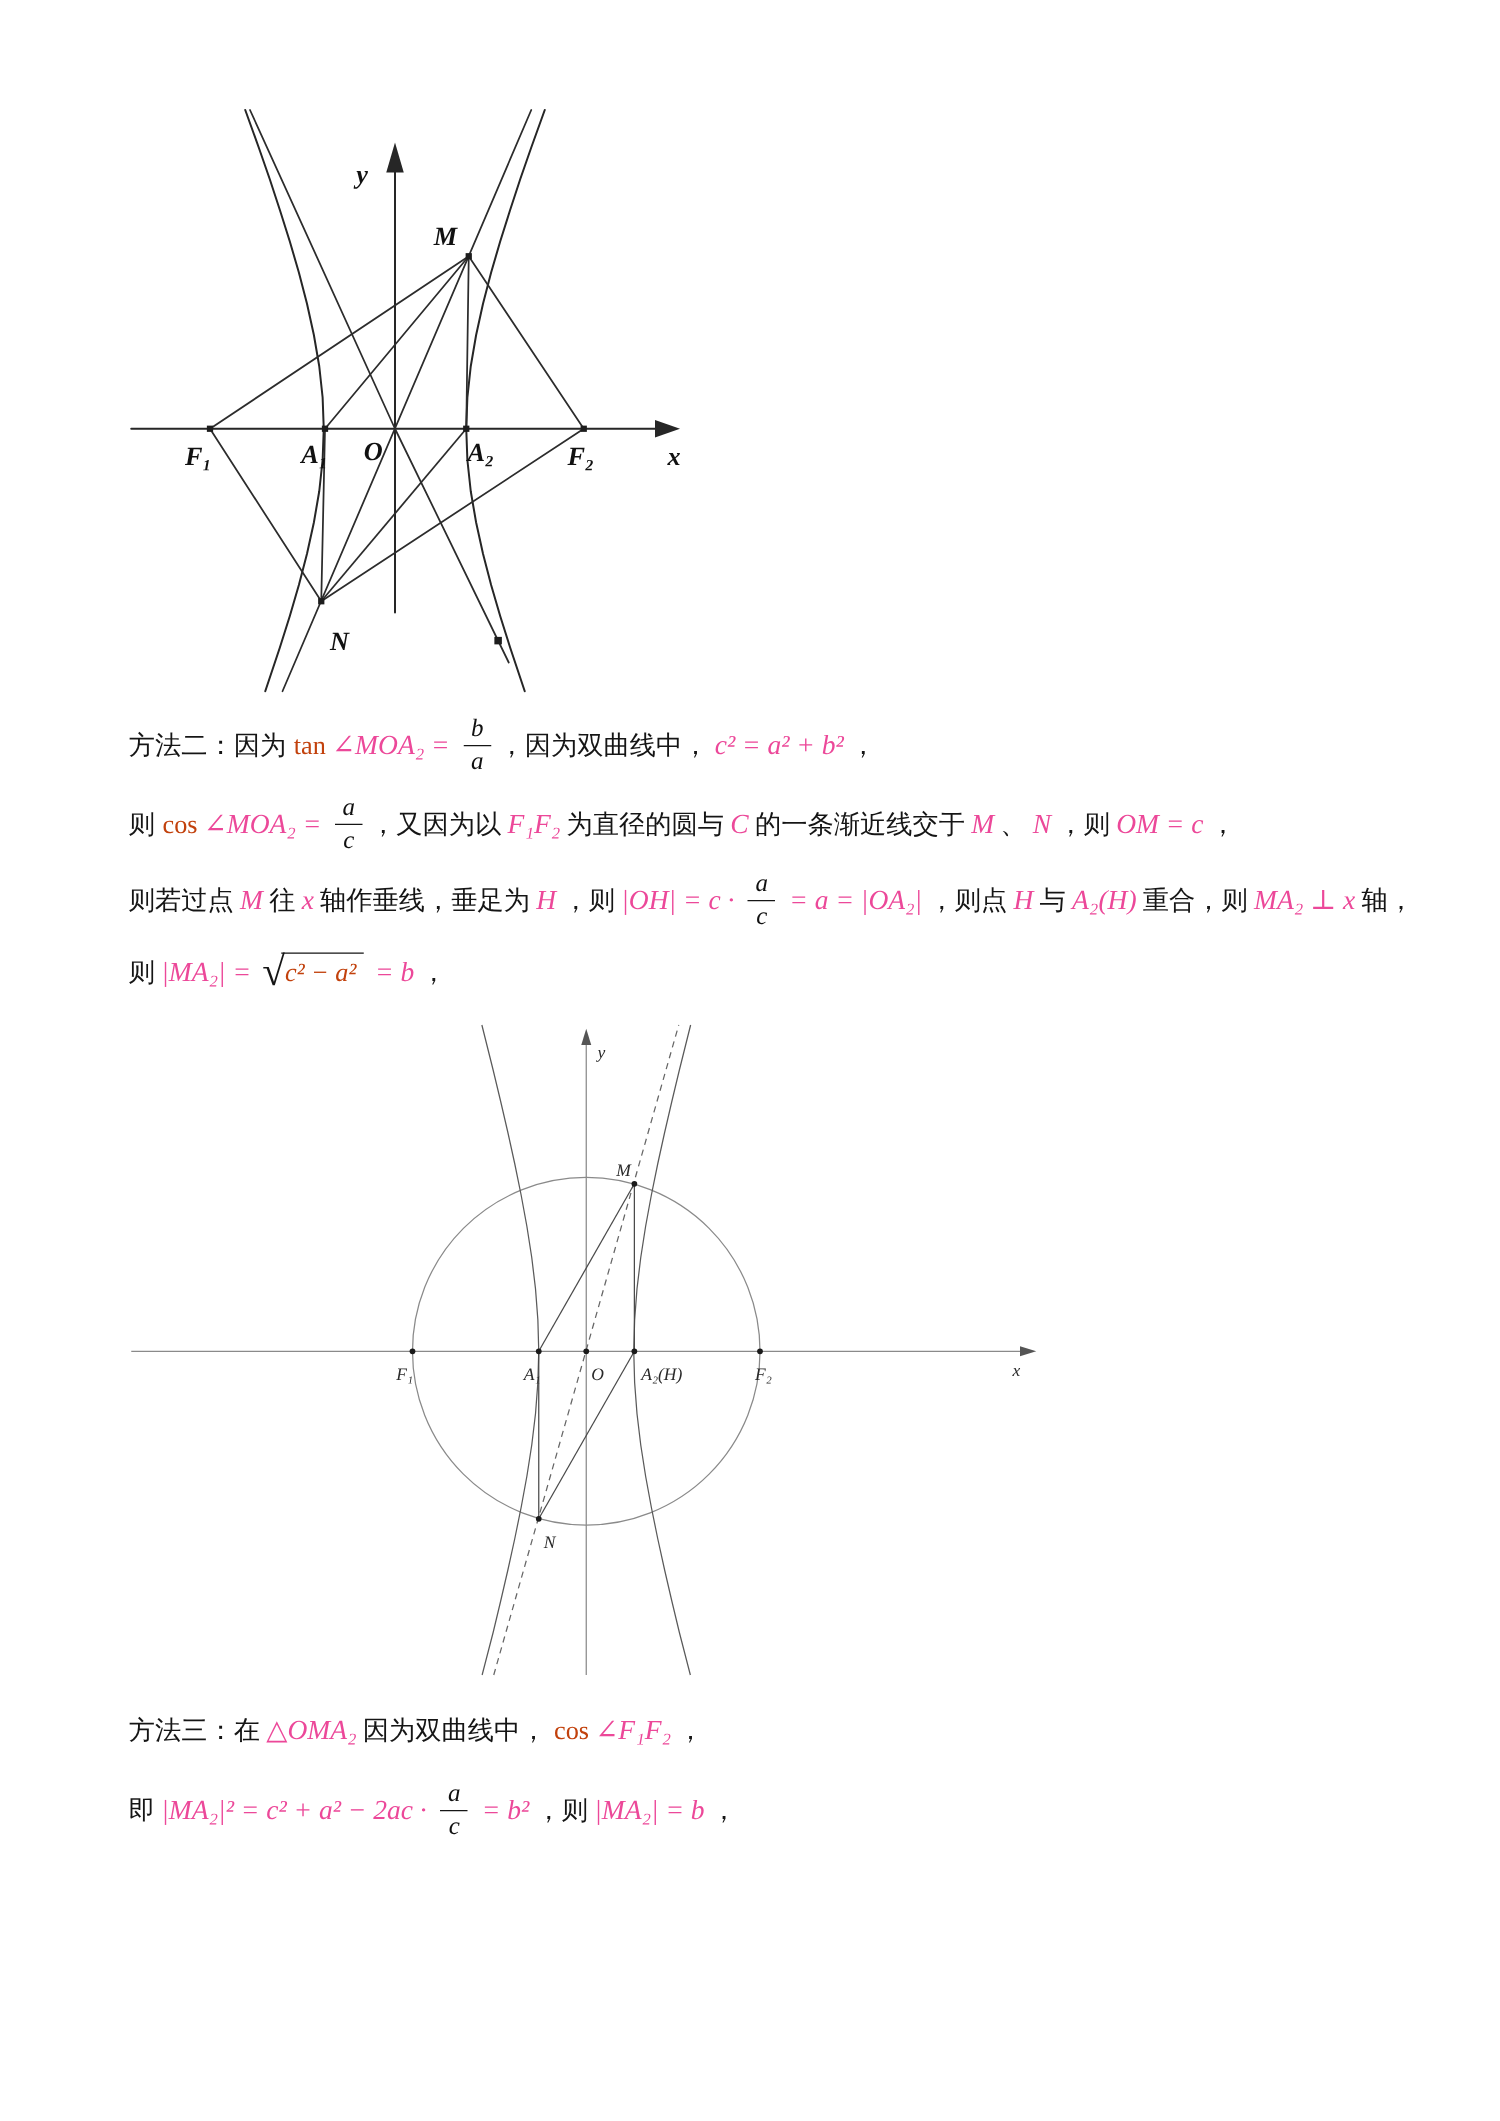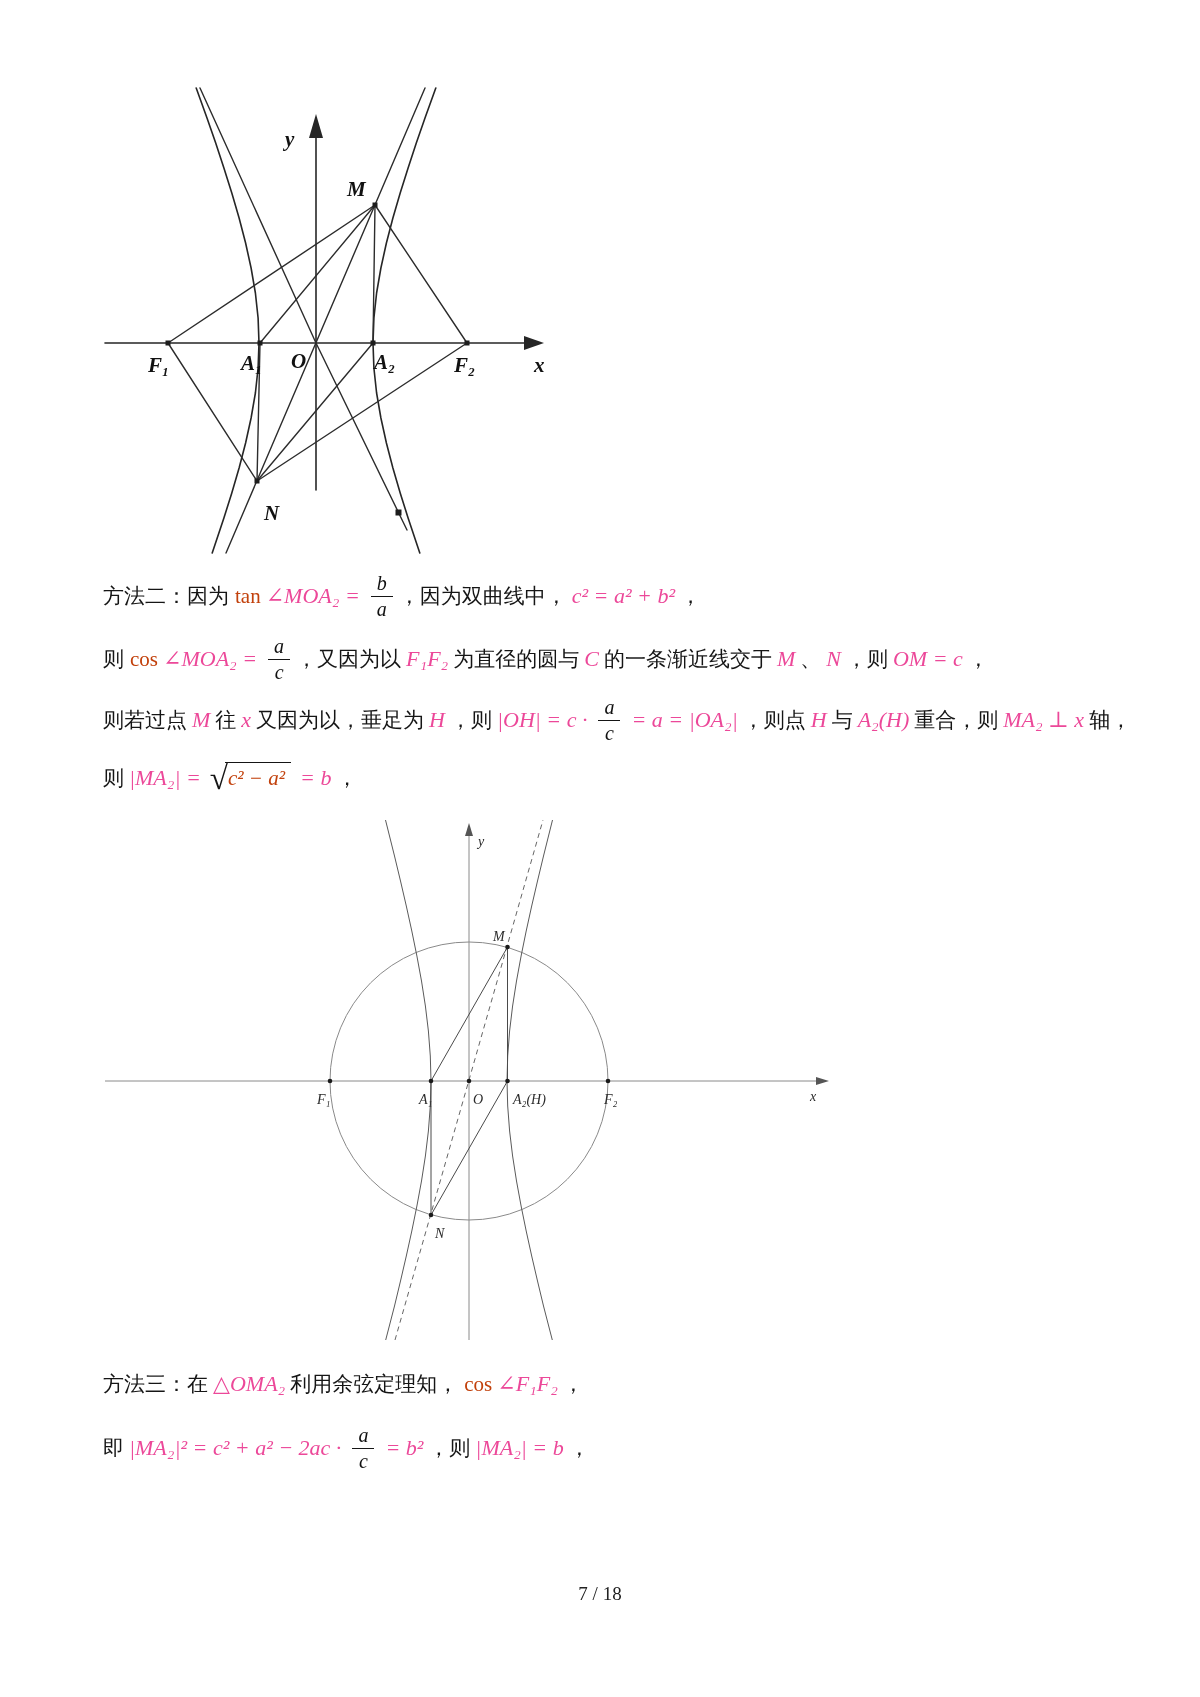--- a/index.html
+++ b/index.html
@@ -124,21 +124,21 @@
     <span class="cn">，则</span>
     <span class="math">OM = c</span>
     <span class="cn">，</span>
   </div>
 
   <div class="trow" style="top:685px">
     <span class="cn">则若过点</span>
     <span class="math">M</span>
     <span class="cn">往</span>
     <span class="math">x</span>
-    <span class="cn">又因为以，垂足为</span>
+    <span class="cn">轴作垂线，垂足为</span>
     <span class="math">H</span>
     <span class="cn">，则</span>
     <span class="math">|OH| = c ·</span>
     <span class="frac">
       <span class="fnum">a</span>
       <span class="fden">c</span>
     </span>
     <span class="math">= a = |OA₂|</span>
     <span class="cn">，则点</span>
     <span class="math">H</span>
@@ -196,34 +196,33 @@
     <text class="f2lab" x="378" y="289">O</text>
     <text class="f2lab" x="418" y="289">A₂(H)</text>
     <text class="f2lab" x="509" y="289">F₂</text>
     <text class="f2lab" x="398" y="126">M</text>
     <text class="f2lab" x="340" y="423">N</text>
   </svg>
 
   <div class="trow" style="top:1349px">
     <span class="cn">方法三：在</span>
     <span class="math">△OMA₂</span>
-    <span class="cn">利用余弦定理知，</span>
+    <span class="cn">因为双曲线中，</span>
     <span class="mfn">cos</span>
     <span class="math">∠F₁F₂</span>
     <span class="cn">，</span>
   </div>
 
   <div class="trow" style="top:1413px">
     <span class="cn">即</span>
     <span class="math">|MA₂|² = c² + a² − 2ac ·</span>
     <span class="frac">
       <span class="fnum">a</span>
       <span class="fden">c</span>
     </span>
     <span class="math">= b²</span>
     <span class="cn">，则</span>
     <span class="math">|MA₂| = b</span>
     <span class="cn">，</span>
   </div>
 
-  <div class="footer">7 / 18</div>
 
 </div>
 
 </body></html>

